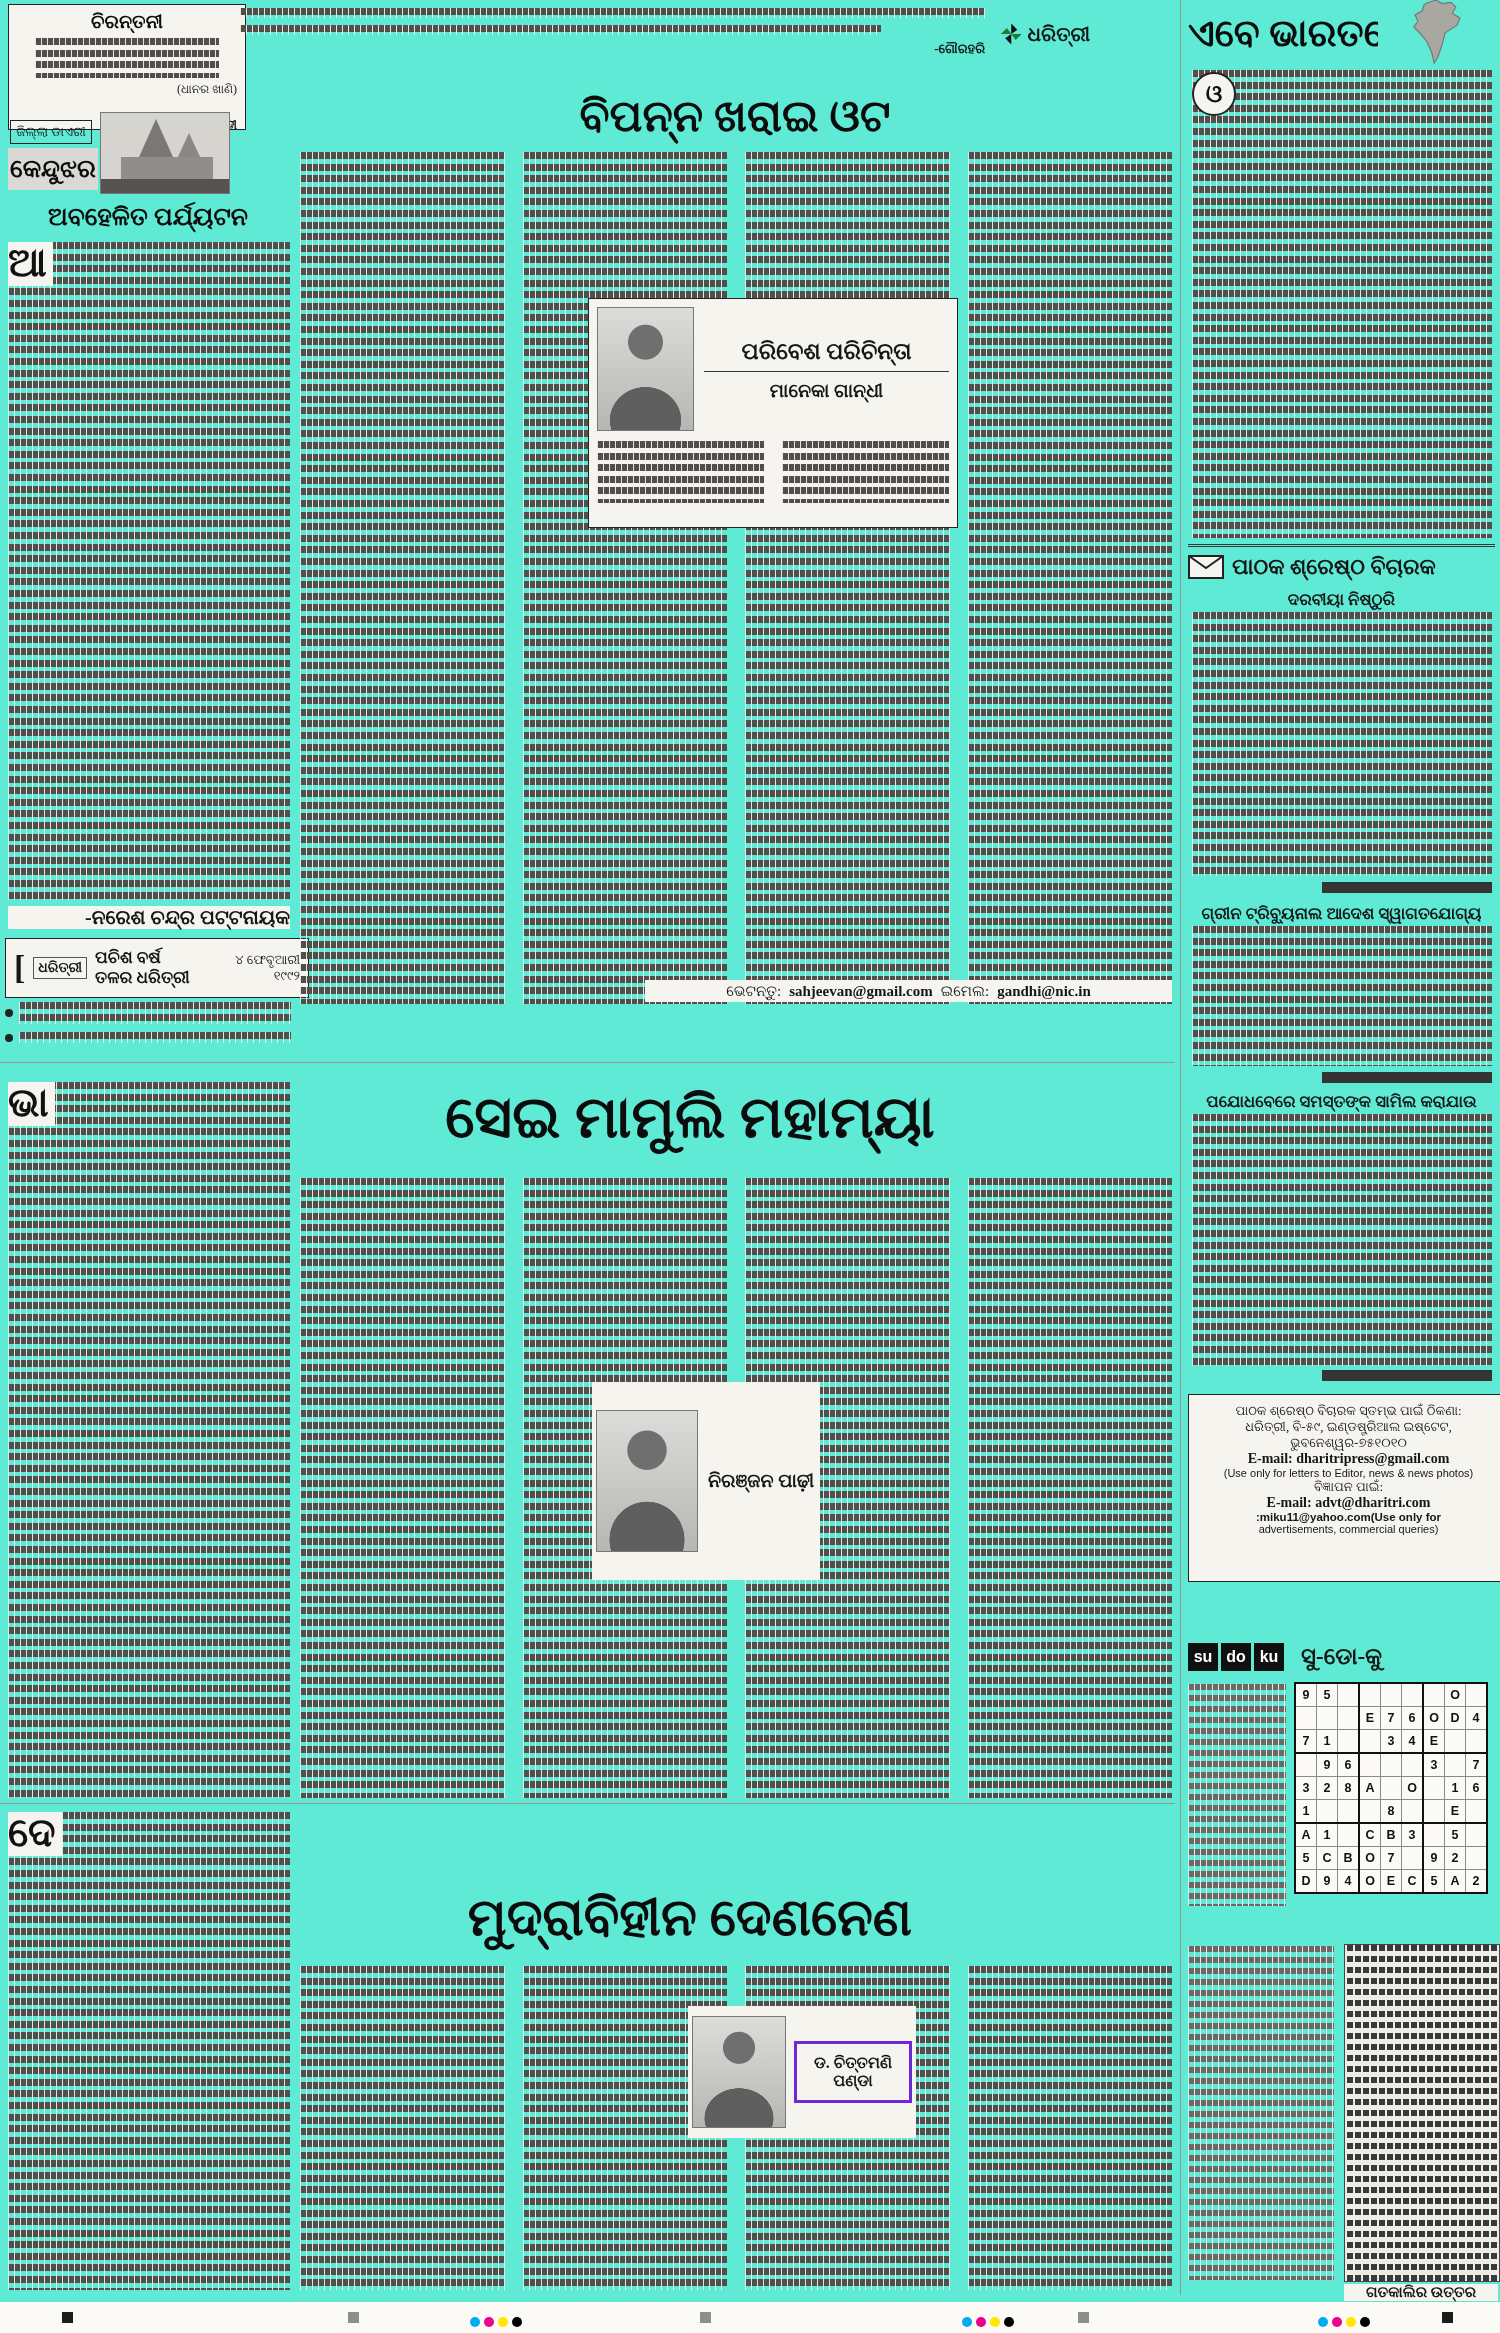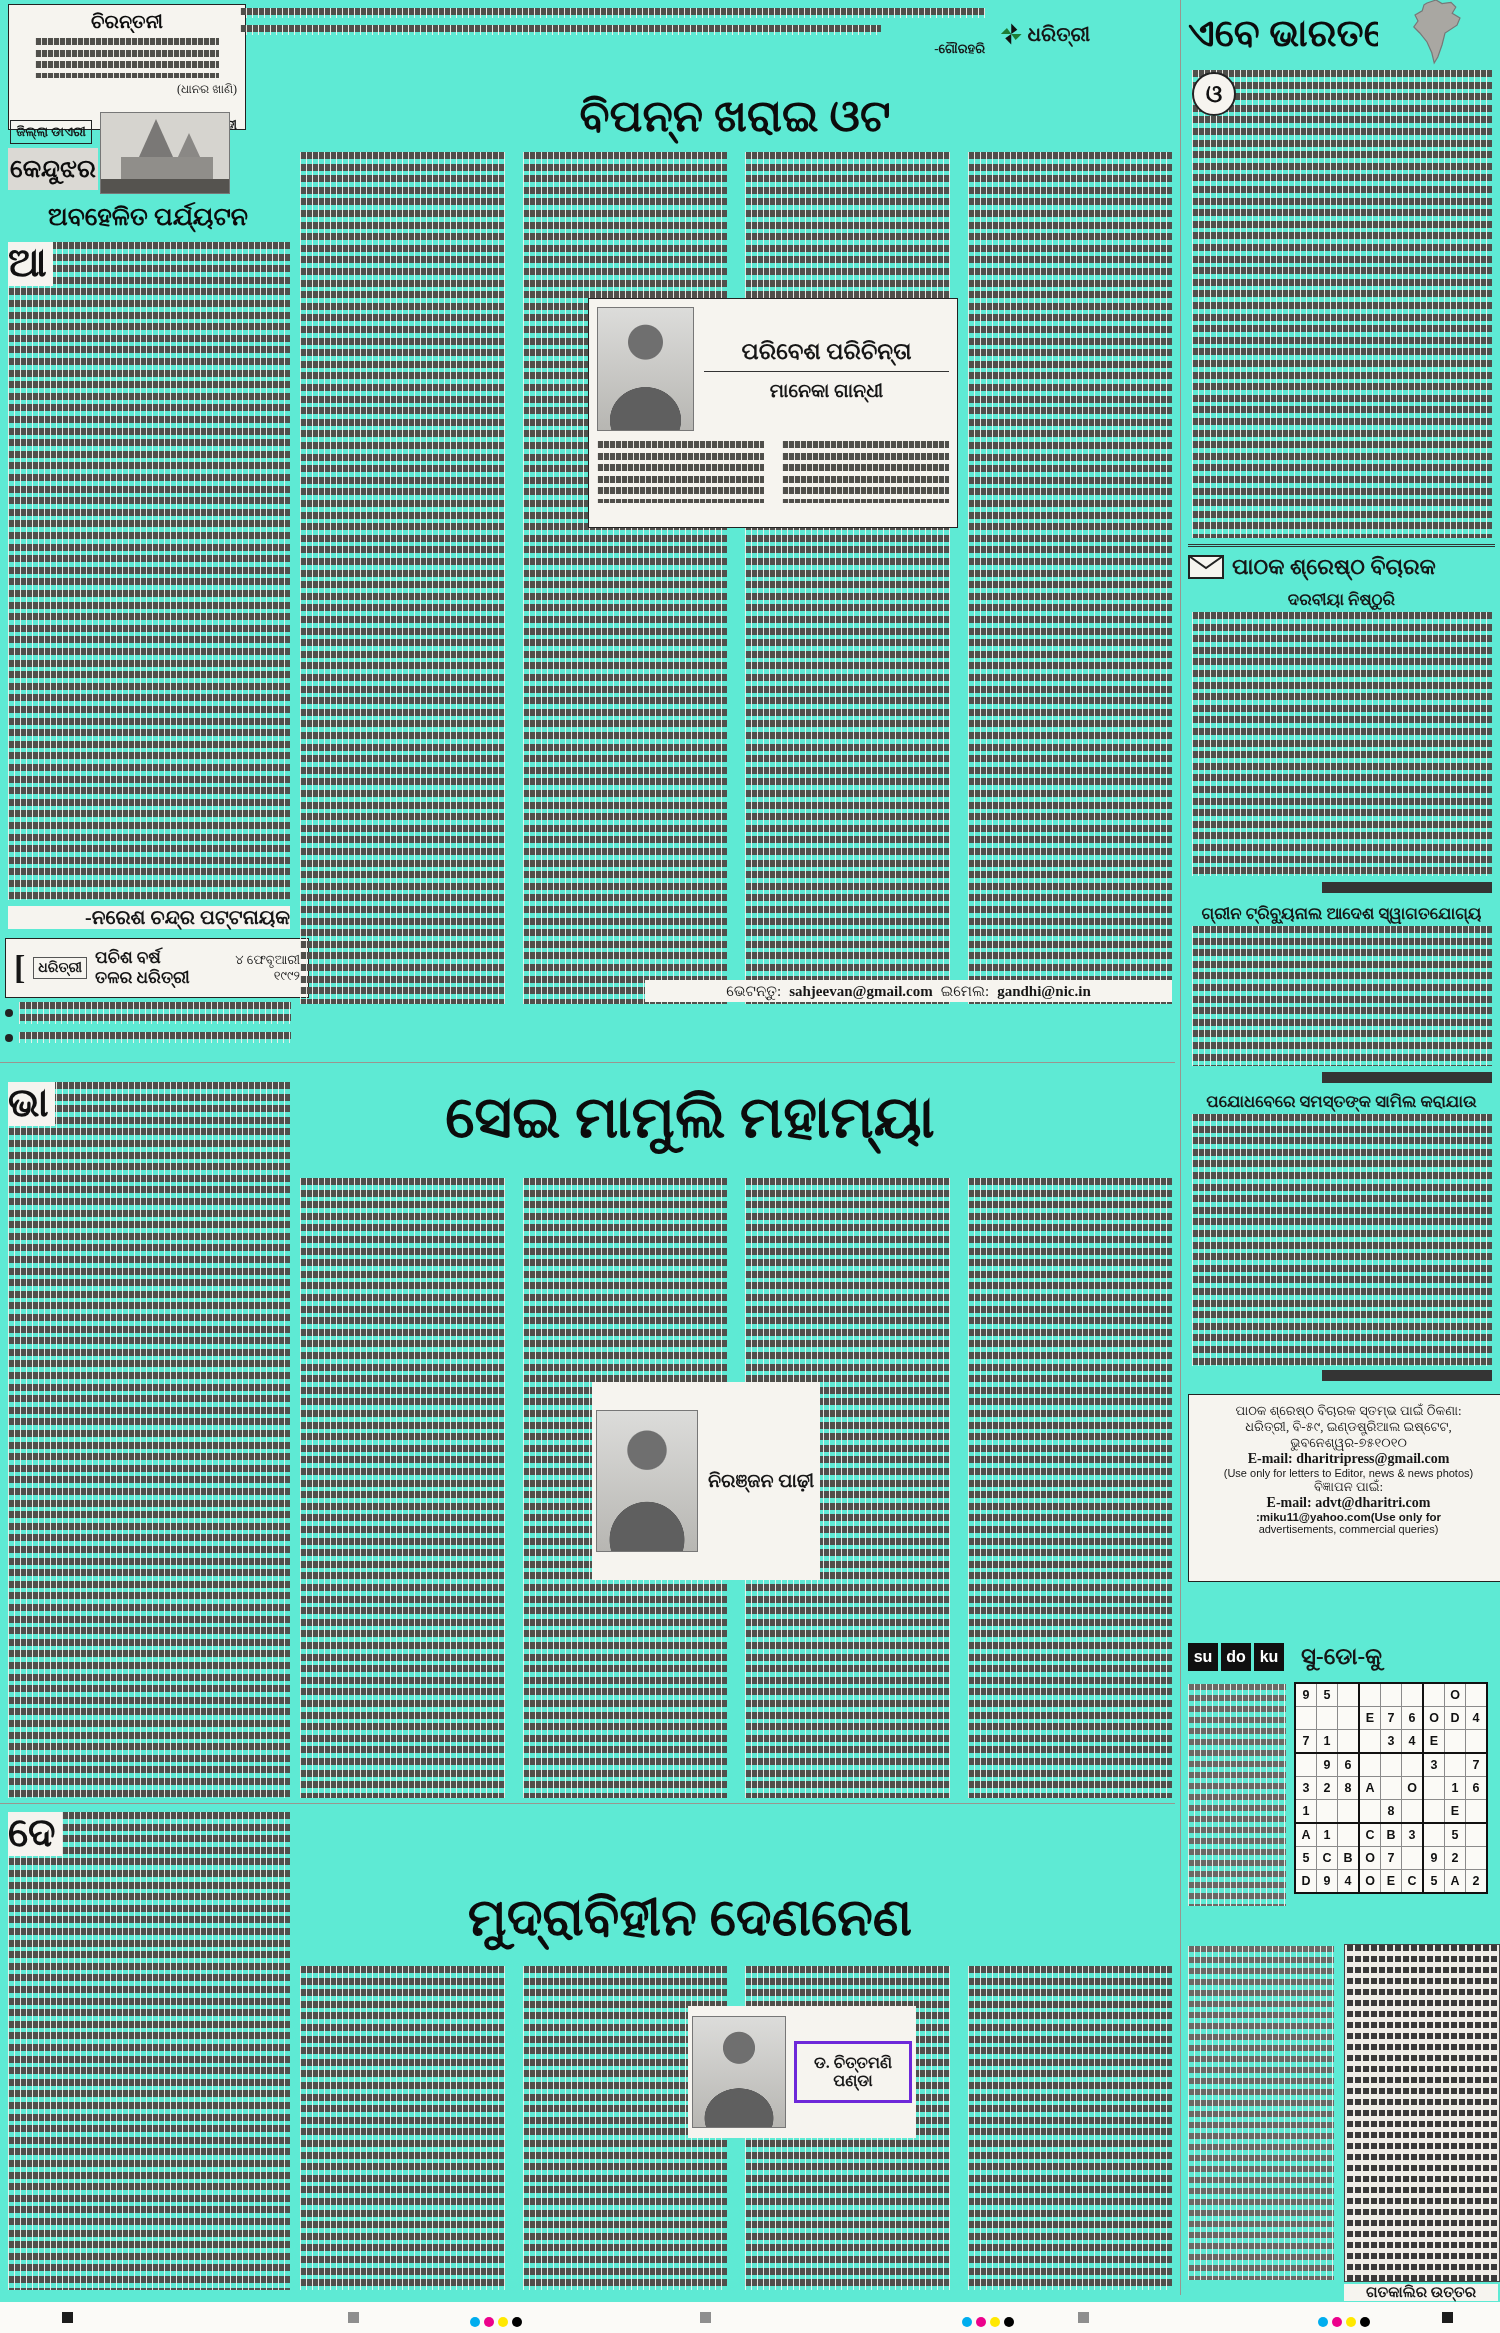--- a/index.html
+++ b/index.html
@@ -235,21 +235,21 @@
           <td>A</td>
           <td>2</td>
         </tr>
       </tbody>
   </table>
 
   <div class="abs greek light" style="left:1188px;top:1946px;width:146px;height:334px;"></div>
   <div class="abs solution" style="left:1344px;top:1944px;width:154px;height:336px;"></div>
   <div class="abs" style="left:1344px;top:2284px;width:154px;text-align:center;font-size:15px;font-weight:bold;background:#f6f4ef;">ଗତକାଲିର ଉତ୍ତର</div>
 
-  <div class="abs" style="left:10px;top:120px;width:80px;height:22px;border:1px solid #222;font-size:13px;font-weight:bold;text-align:center;line-height:22px;overflow:hidden;">ଜିଲ୍ଲା ଡାଏରୀ</div>
+  <div class="abs" style="left:10px;top:120px;width:80px;height:22px;border:1px solid #222;font-size:13px;font-weight:normal;text-align:center;line-height:22px;overflow:hidden;">ଜିଲ୍ଲା ଡାଏରୀ</div>
   <div class="abs" style="left:100px;top:112px;width:128px;height:80px;border:1px solid #777;background:#d6d4cf;overflow:hidden;">
     <svg width="128" height="80" viewBox="0 0 128 80">
       <polygon points="55,6 72,44 38,44" fill="#7a7876"></polygon>
       <polygon points="88,20 100,46 76,46" fill="#8a8885"></polygon>
       <rect x="20" y="44" width="92" height="24" fill="#908e8a"></rect>
       <rect x="0" y="66" width="128" height="14" fill="#55534f"></rect>
     </svg>
   </div>
   <div class="abs hl" style="left:8px;top:148px;width:90px;height:42px;font-size:25px;line-height:42px;background:#dbd9d4;">କେନ୍ଦୁଝର</div>
   <div class="abs hl" style="left:5px;top:200px;width:286px;height:34px;font-size:25px;line-height:34px;">ଅବହେଳିତ ପର୍ଯ୍ୟଟନ</div>

